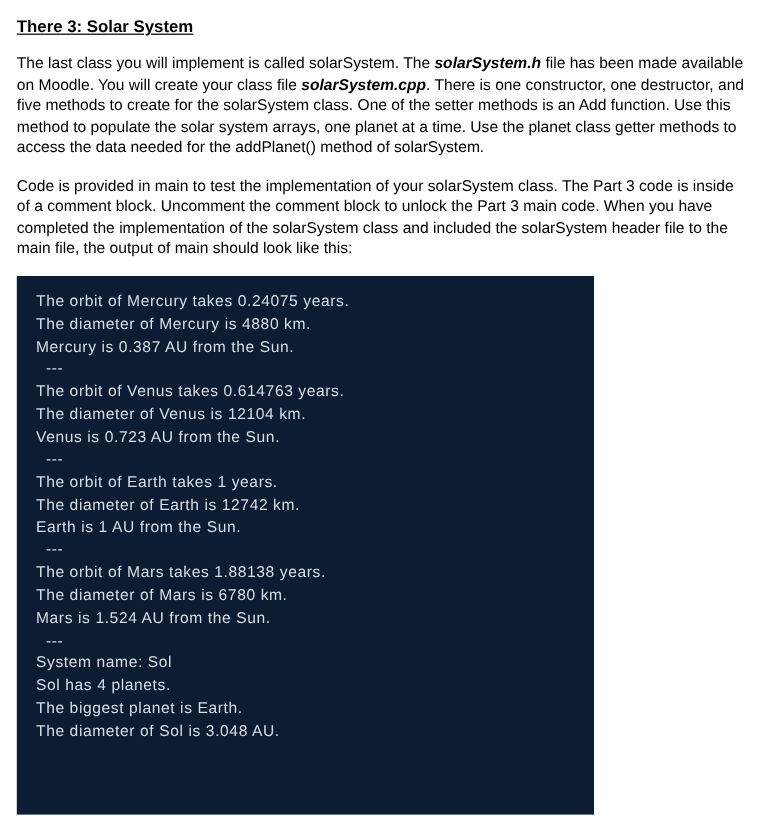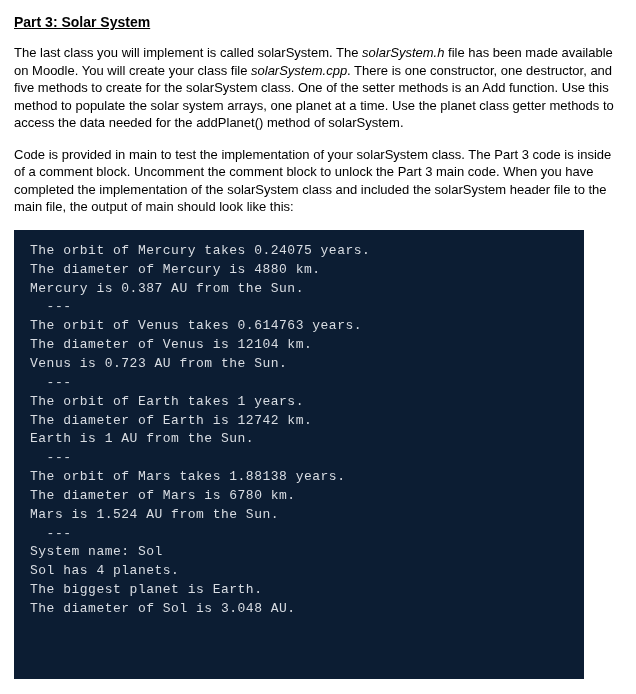--- a/index.html
+++ b/index.html
@@ -22,39 +22,39 @@
     }
     .para {
       font-size: 13px;
       line-height: 1.35;
       margin-bottom: 14px;
     }
     .italic {
     }
     .bolditalic {
       font-style: italic;
-      font-weight: normal;
+      font-weight: bold;
     }
     .terminal {
       background: #0c1d33;
       color: #d9dde3;
-      font-family: Liberation Mono, monospace;
+      font-family: Liberation Sans, sans-serif;
       font-size: 13px;
       line-height: 1.45;
       padding: 12px 16px 60px 16px;
-      width: 570px;
+      width: 481px;
       min-height: 390px;
       white-space: pre-wrap;
       letter-spacing: 0.5px;
     }
   </style>
 </head>
 <body>
 
-<div class="heading">Part 3: Solar System</div>
+<div class="heading">There 3: Solar System</div>
 
 <p class="para">
   <span>The last class you will implement is called </span><span class="italic">solarSystem</span><span>. The </span><span class="bolditalic">solarSystem.h</span><span> file has been made available on Moodle. You will create your class file </span><span class="bolditalic">solarSystem.cpp</span><span>. There is one constructor, one destructor, and five methods to create for the solarSystem class.  One of the setter methods is an </span><span class="italic">Add function</span><span>.  Use this method to populate the solar system arrays, one planet at a time.  Use the planet class getter methods to access the data needed for the addPlanet() method of solarSystem.</span>
 </p>
 
 <p class="para">
   <span>Code is provided in main to test the implementation of your solarSystem class.  The Part 3 code is inside of a </span><span class="italic">comment block</span><span>.  Uncomment the comment block to unlock the Part 3 main code.  When you have completed the implementation of the solarSystem class and included the solarSystem header file to the main file, the output of main should look like this:</span>
 </p>
 
 <div class="terminal">The orbit of Mercury takes 0.24075 years.

